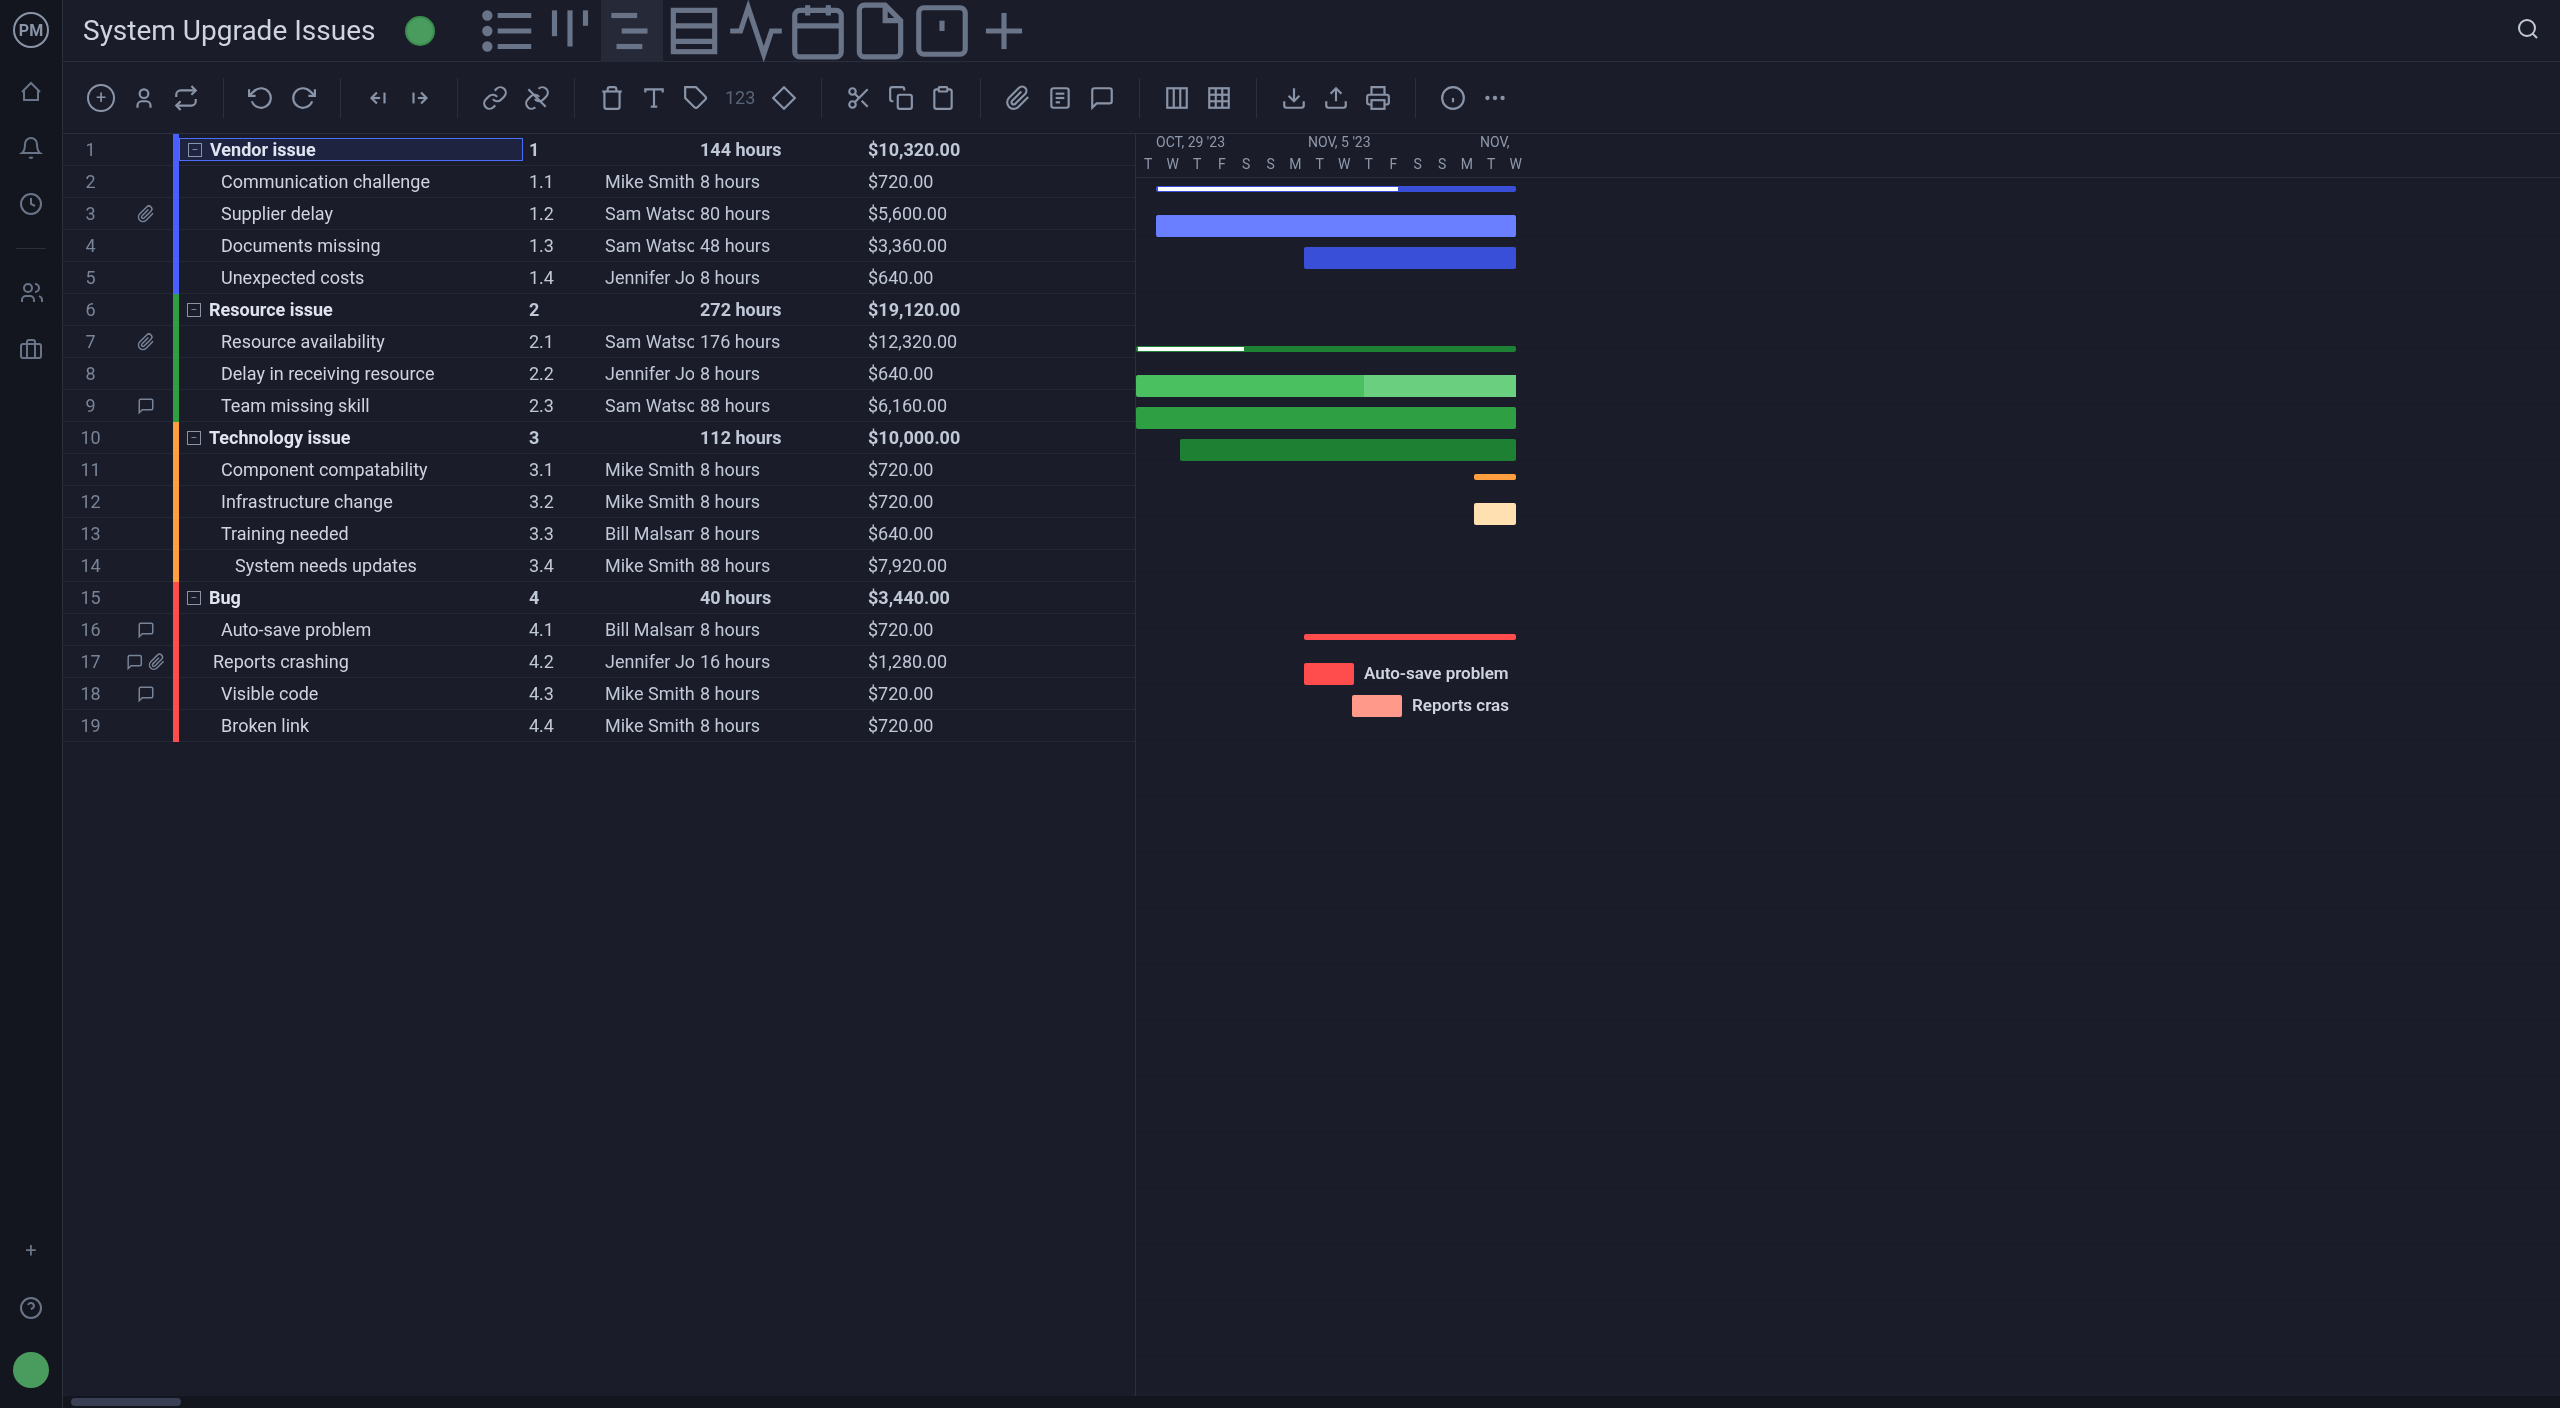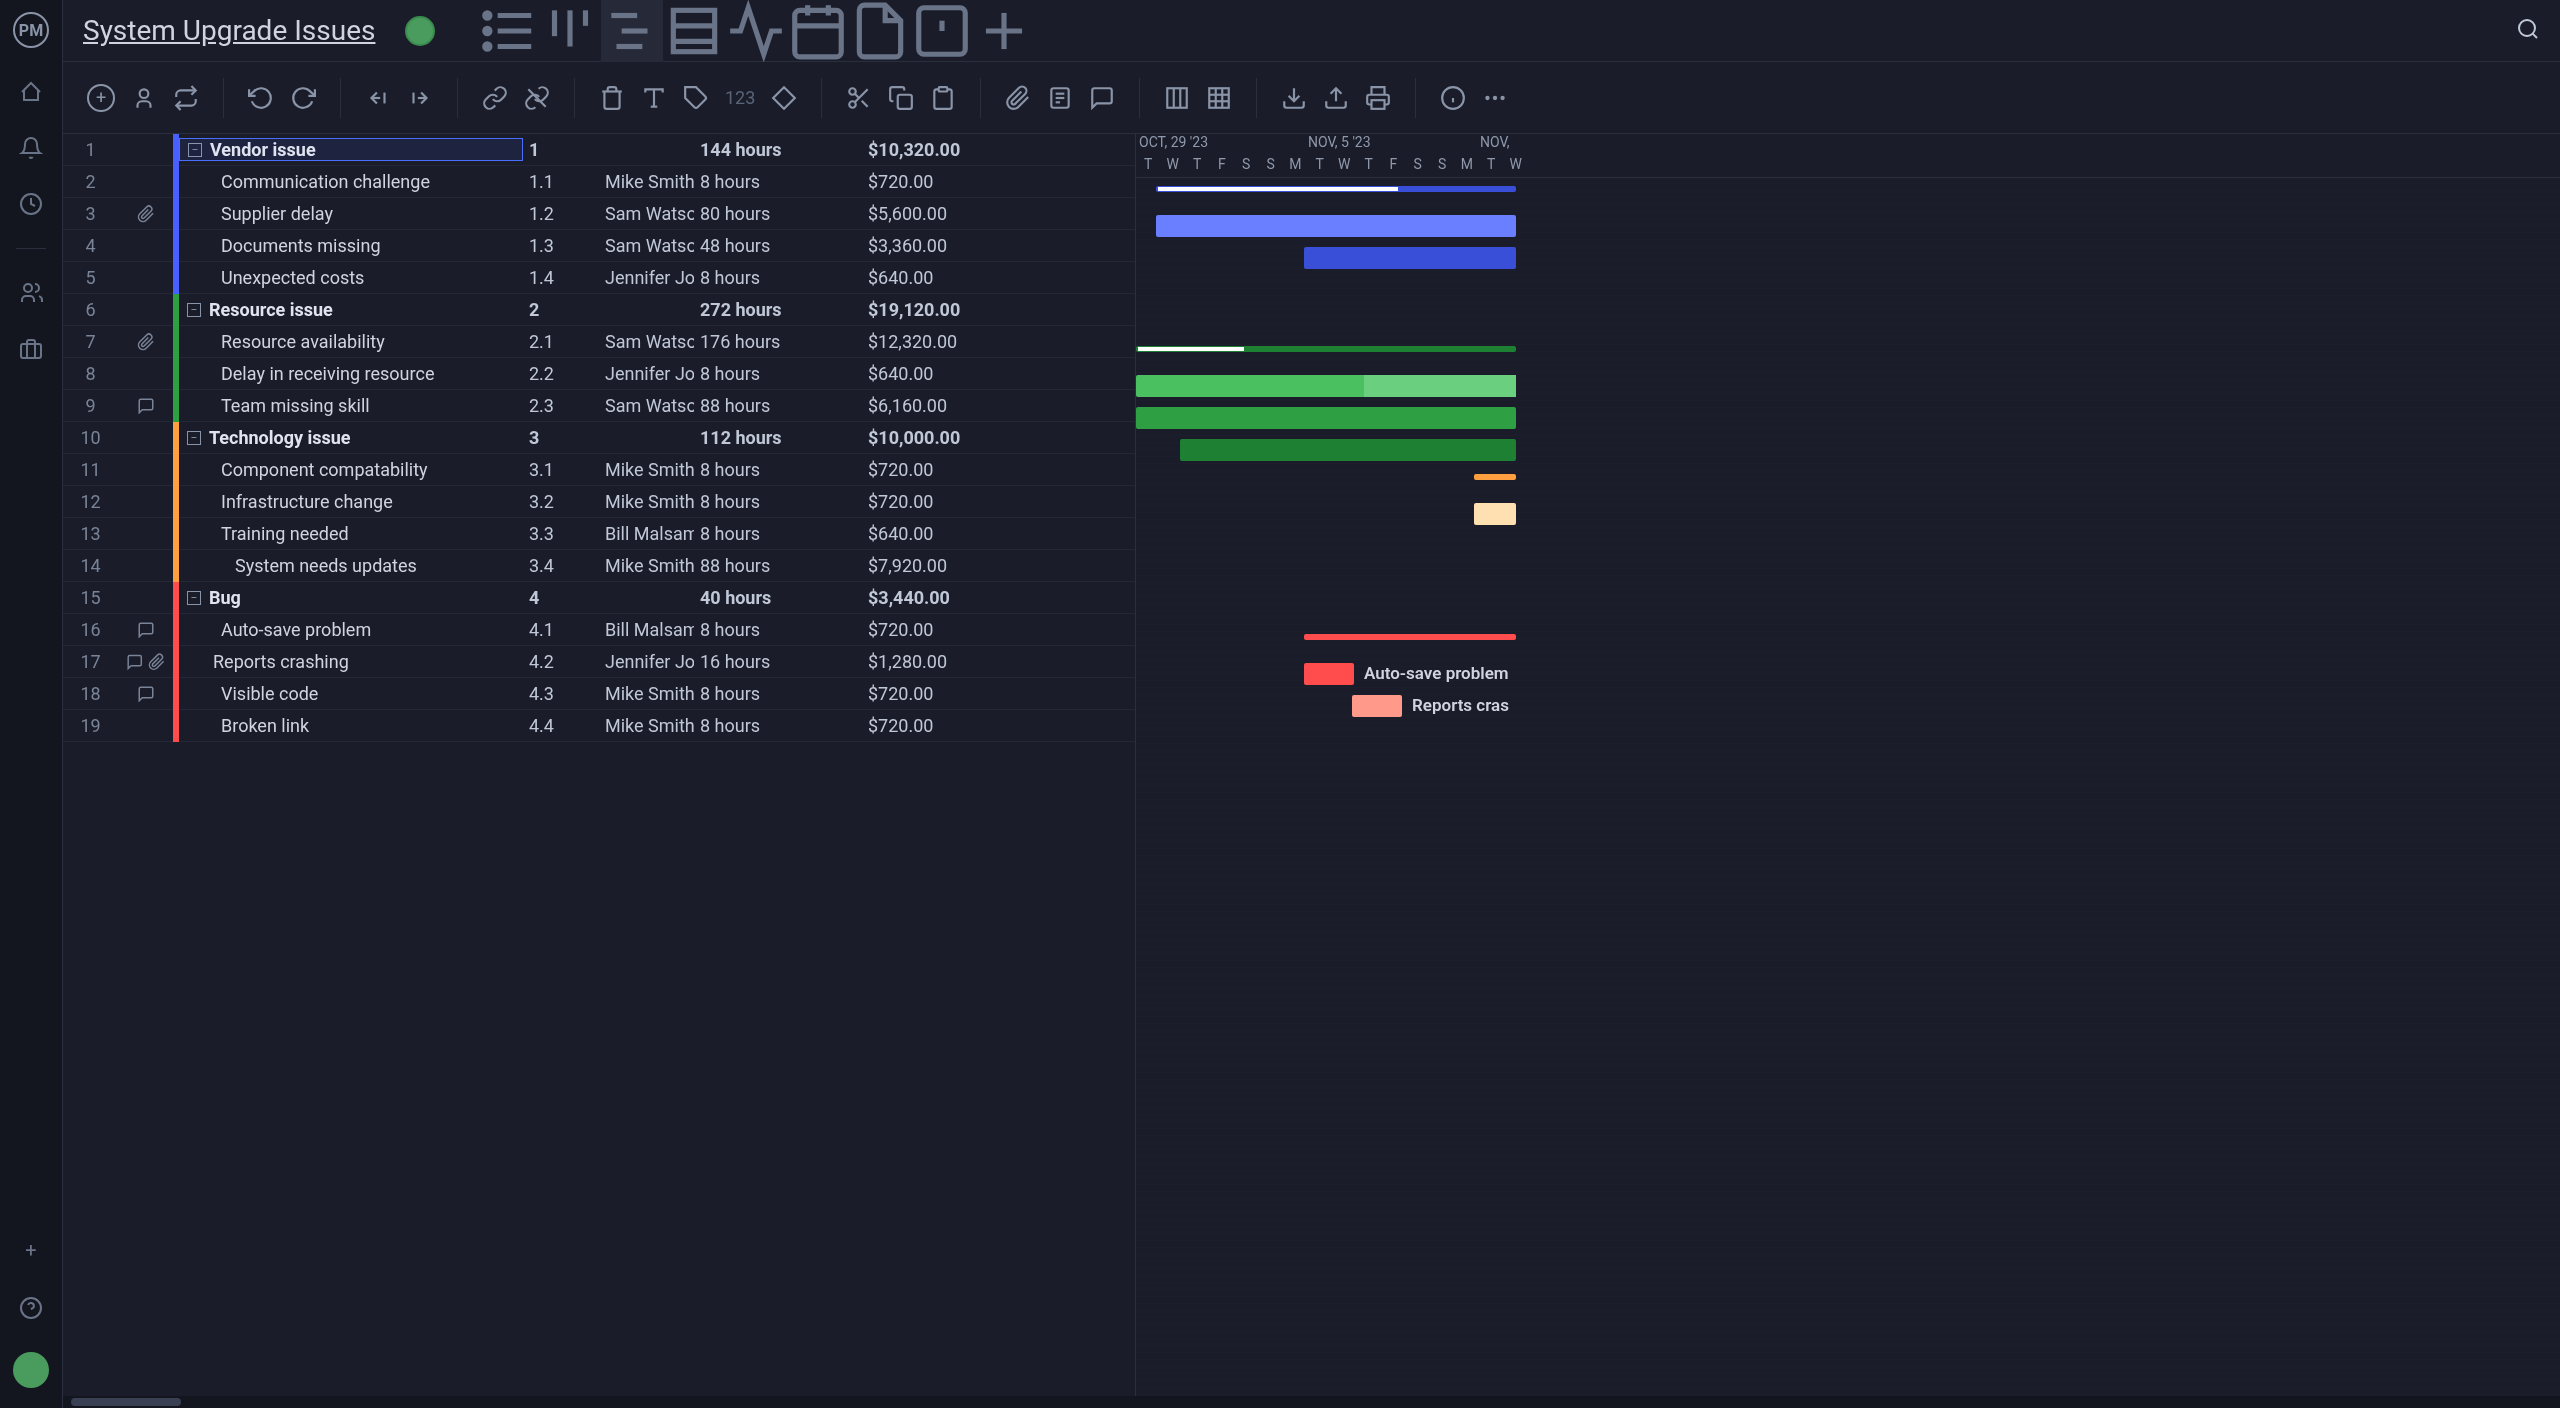--- a/index.html
+++ b/index.html
@@ -5,21 +5,21 @@
 * { margin: 0; padding: 0; box-sizing: border-box; font-family: -apple-system, BlinkMacSystemFont, 'Segoe UI', Roboto, sans-serif; }
 body { background: #1a1d29; color: #d0d4e0; overflow: hidden; width: 2560px; height: 1408px; transform-origin: top left; }
 .app { display: flex; height: 100%; }
 .leftrail { width: 63px; background: #14161f; display: flex; flex-direction: column; align-items: center; padding-top: 12px; gap: 32px; border-right: 1px solid #2a2f3e; }
 .leftrail .logo { width: 36px; height: 36px; border: 2px solid #8a94a8; border-radius: 50%; display: flex; align-items: center; justify-content: center; font-size: 16px; font-weight: bold; color: #8a94a8; }
 .leftrail-icon { width: 24px; height: 24px; color: #6a7488; cursor: pointer; display: flex; align-items: center; justify-content: center; }
 .leftrail .spacer { flex: 1; }
 .leftrail .add { width: 28px; height: 28px; color: #6a7488; font-size: 20px; cursor: pointer; display: flex; align-items: center; justify-content: center; }
 .leftrail .avatar { width: 36px; height: 36px; border-radius: 50%; background: #4a9c5e; margin-bottom: 20px; }
 .main { flex: 1; display: flex; flex-direction: column; }
-.topbar { height: 62px; display: flex; align-items: center; padding: 0 20px; border-bottom: 1px solid #2a2f3e; gap: 18px; text-decoration: underline; }
+.topbar { height: 62px; display: flex; align-items: center; padding: 0 20px; border-bottom: 1px solid #2a2f3e; gap: 18px; }
 .title { font-size: 28px; font-weight: 400; color: #d0d4e0; margin-right: 12px; }
 .title-avatar { width: 30px; height: 30px; border-radius: 50%; background: #4a9c5e; border: 2px solid #3a8c4e; }
 .view-tabs { display: flex; gap: 0; margin-left: 24px; }
 .view-tab { width: 62px; height: 62px; display: flex; align-items: center; justify-content: center; color: #6a7488; cursor: pointer; }
 .view-tab.active { background: #262a38; }
 .topbar .spacer { flex: 1; }
 .search-icon { color: #c0c8d8; cursor: pointer; }
 .toolbar { height: 72px; display: flex; align-items: center; padding: 0 24px; gap: 16px; border-bottom: 1px solid #2a2f3e; }
 .tool-icon { width: 26px; height: 26px; color: #8a94a8; cursor: pointer; display: flex; align-items: center; justify-content: center; }
 .tool-icon.add-circle { width: 28px; height: 28px; border: 2px solid #8a94a8; border-radius: 50%; font-size: 18px; }
@@ -639,21 +639,21 @@
     <div class="col-wbs ">4.4</div>
     <div class="col-assigned">Mike Smith</div>
     <div class="col-hours ">8 hours</div>
     <div class="col-cost ">$720.00</div>
             </div>
           </div>
       </div>
       <div class="gantt-panel">
         <div class="gantt-header">
           <div class="gantt-header-top">
-            <span style="left:3px">OCT, 29 '23</span>
+            <span style="left:20px">OCT, 29 '23</span>
             <span style="left:172px">NOV, 5 '23</span>
             <span style="left:344px">NOV,</span>
           </div>
           <div class="gantt-header-bot" id="days-row">
               <div class="day-col">T</div>
               <div class="day-col">W</div>
               <div class="day-col">T</div>
               <div class="day-col">F</div>
               <div class="day-col">S</div>
               <div class="day-col">S</div>

